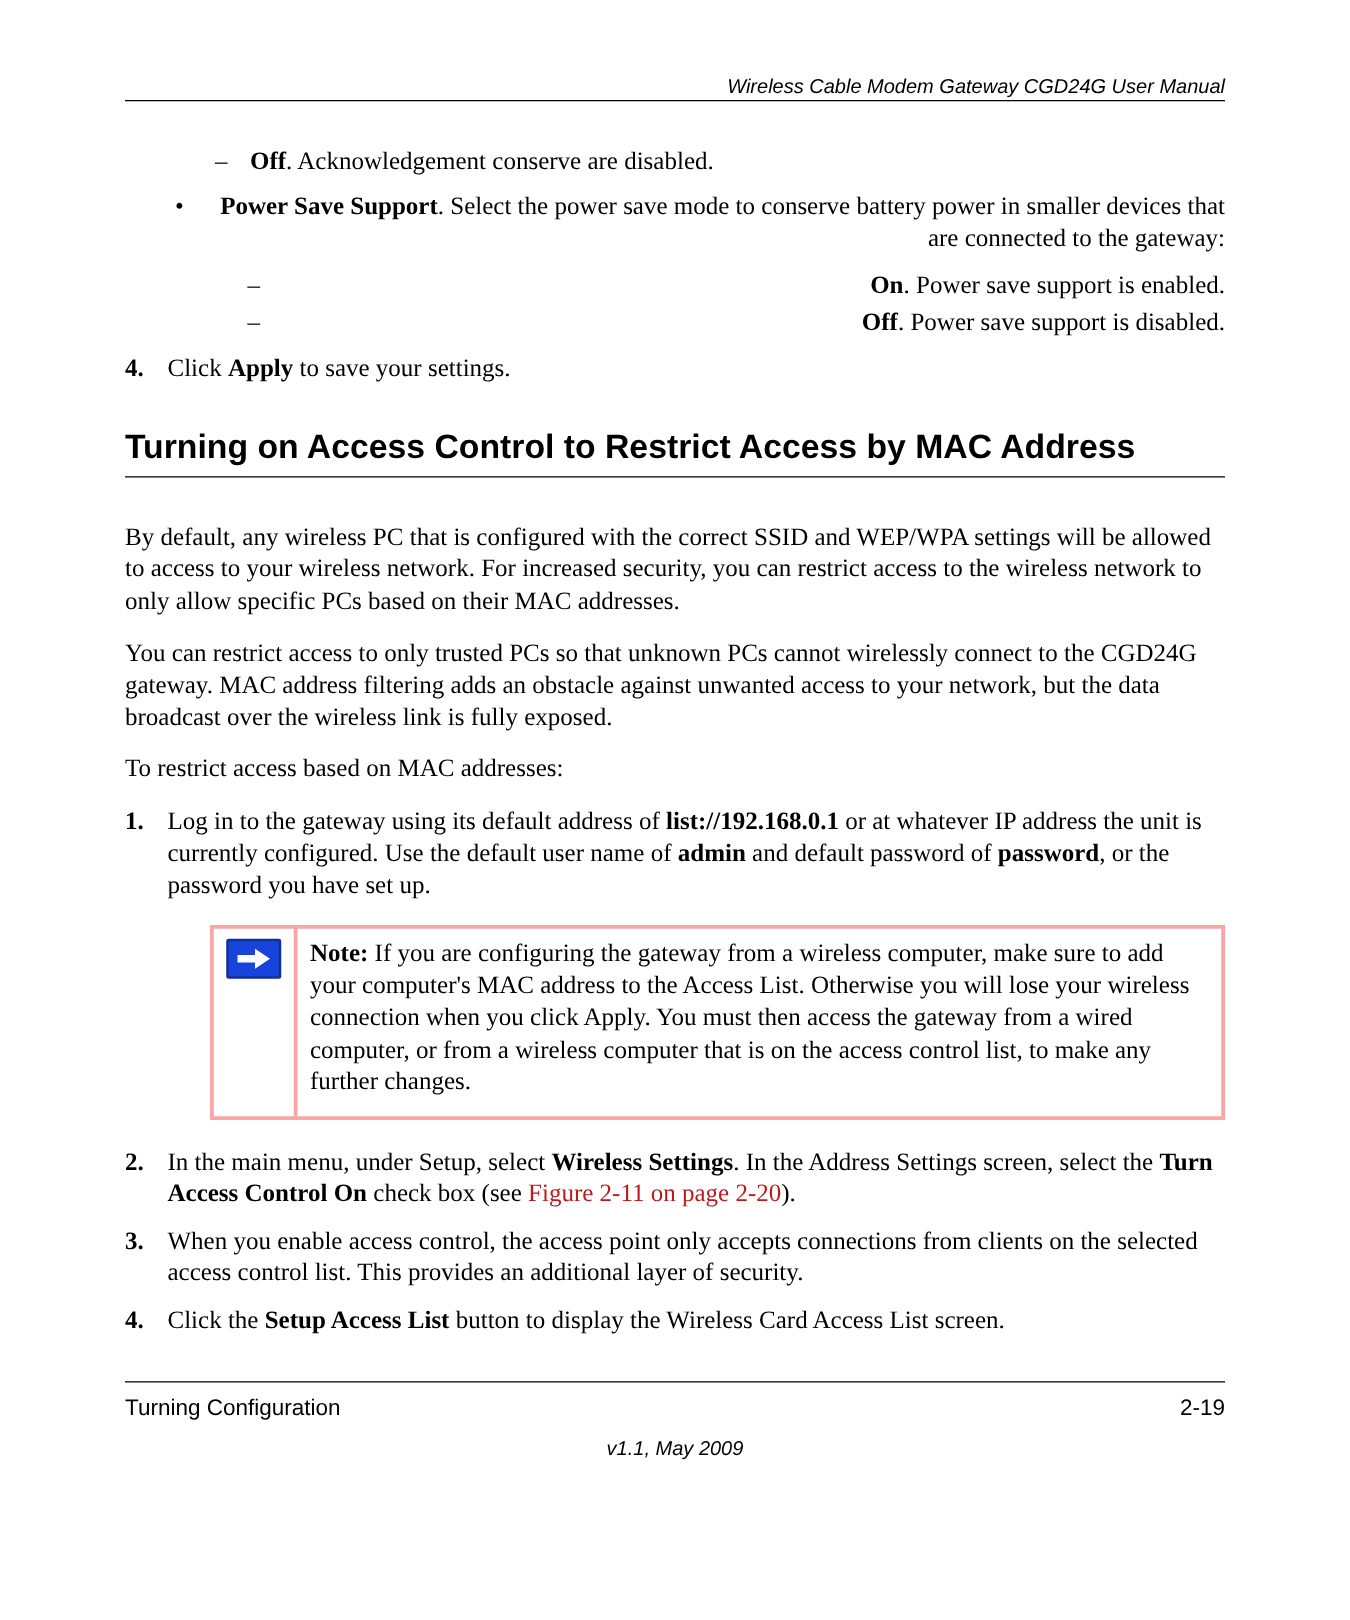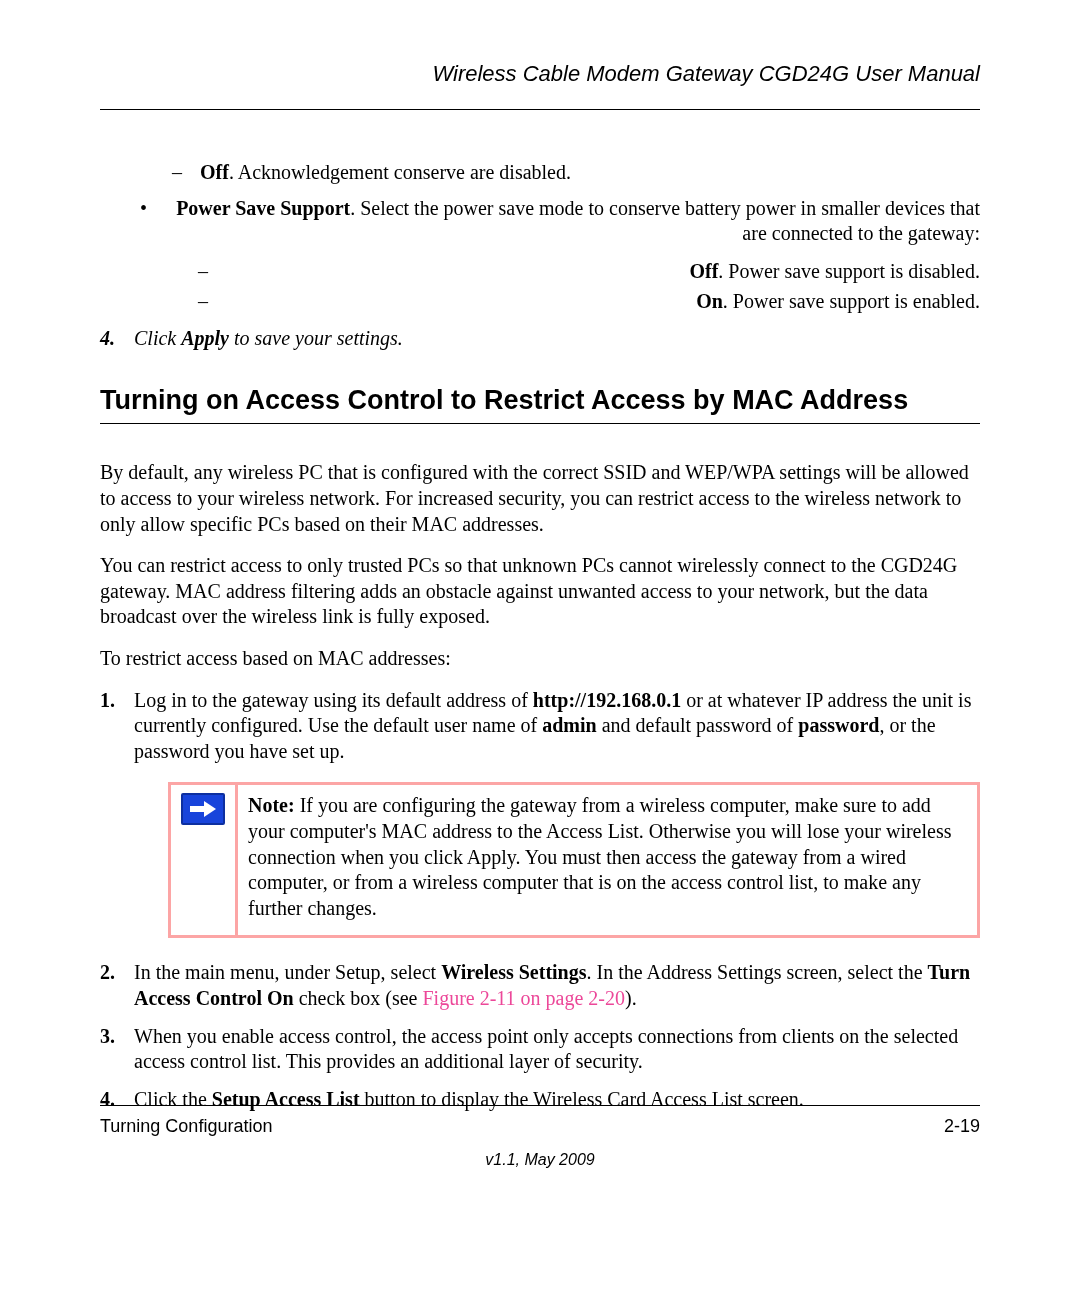--- a/index.html
+++ b/index.html
@@ -15,24 +15,24 @@
     line-height: 1.28;
     padding: 60px 100px 40px 100px;
     position: relative;
   }
 
   
   .hdr {
     text-align: right;
     font-style: italic;
     font-family: Arial, Helvetica, sans-serif;
-    font-size: 22px;
-    padding-bottom: 21px;
+    font-size: 16px;
+    padding-bottom: 0;
     border-bottom: 1.5px solid #000;
-    margin-bottom: 50px;
+    margin-bottom: 36px;
   }
 
   
   ul.dash { list-style: none; padding: 0; margin: 0 0 10px 72px; }
   ul.dash > li { position: relative; padding-left: 28px; margin: 4px 0; }
   ul.dash > li::before { content: "–"; position: absolute; left: 0; }
 
   ul.bullet { list-style: none; padding: 0; margin: 0 0 10px 40px; }
   ul.bullet > li { position: relative; padding-left: 26px; margin: 6px 0; text-align: right; }
   ul.bullet > li::before { content: "•"; position: absolute; left: 0; top: 0; }
@@ -65,21 +65,21 @@
   td.icon-cell { width: 58px; text-align: center; padding: 10px 6px; }
   .arrow-icon {
     width: 44px; height: 32px; background: var(--accent);
     border: 2px solid #0d2fa0; border-radius: 2px;
     display: inline-flex; align-items: center; justify-content: center;
   }
   .arrow-icon svg { width: 30px; height: 22px; }
   .note-body { font-size: 20px; }
   .note-label { font-weight: bold; }
 
-  .xref { color: #ec4899; }
+  .xref { color: #b91c1c; }
 
   
   .footer-rule {
     position: absolute; left: 100px; right: 100px; bottom: 190px;
     border-top: 1.5px solid #000;
   }
   .footer-row {
     position: absolute; left: 100px; right: 100px; bottom: 158px;
     display: flex; justify-content: space-between;
     font-family: Arial, Helvetica, sans-serif; font-size: 18px;
@@ -99,45 +99,45 @@
   <li>
     <span class="b">Off</span><span>. Acknowledgement conserve are disabled.</span>
   </li>
 </ul>
 
 <ul class="bullet">
   <li>
     <span class="b">Power Save Support</span><span>. Select the power save mode to conserve battery power in smaller devices that are connected to the gateway:</span>
     <ul class="sub-dash">
       <li>
-        <span class="b">Off</span><span>. Power save support is disabled.</span>
+        <span class="b">On</span><span>. Power save support is enabled.</span>
       </li>
       <li>
-        <span class="b">On</span><span>. Power save support is enabled.</span>
+        <span class="b">Off</span><span>. Power save support is disabled.</span>
       </li>
     </ul>
   </li>
 </ul>
 
-<ol class="num" style="counter-reset: step 3; font-style: italic;">
+<ol class="num" style="counter-reset: step 3;">
   <li>
     <span>Click </span><span class="b">Apply</span><span> to save your settings.</span>
   </li>
 </ol>
 
 <h2 class="sec">Turning on Access Control to Restrict Access by MAC Address</h2>
 <div class="sec-rule"></div>
 
 <p class="body">By default, any wireless PC that is configured with the correct SSID and WEP/WPA settings will be allowed to access to your wireless network. For increased security, you can restrict access to the wireless network to only allow specific PCs based on their MAC addresses.</p>
 <p class="body">You can restrict access to only trusted PCs so that unknown PCs cannot wirelessly connect to the CGD24G gateway. MAC address filtering adds an obstacle against unwanted access to your network, but the data broadcast over the wireless link is fully exposed.</p>
 <p class="body">To restrict access based on MAC addresses:</p>
 
 <ol class="num">
   <li>
-    <span>Log in to the gateway using its default address of </span><span class="b">http://192.168.0.1</span><span> or at whatever IP address the unit is currently configured. Use the default user name of </span><span class="b">admin</span><span> and default password of </span><span class="b">password</span><span>, or the password you have set up.</span>
+    <span>Log in to the gateway using its default address of </span><span class="b">list://192.168.0.1</span><span> or at whatever IP address the unit is currently configured. Use the default user name of </span><span class="b">admin</span><span> and default password of </span><span class="b">password</span><span>, or the password you have set up.</span>
 
     
     <div class="note-wrap">
       <table class="note">
         <tbody>
             <tr>
           <td class="icon-cell">
             <span class="arrow-icon">
               <svg viewBox="0 0 30 22">
                 <path d="M2 8 H16 V3 L28 11 L16 19 V14 H2 Z" fill="#ffffff"></path>

